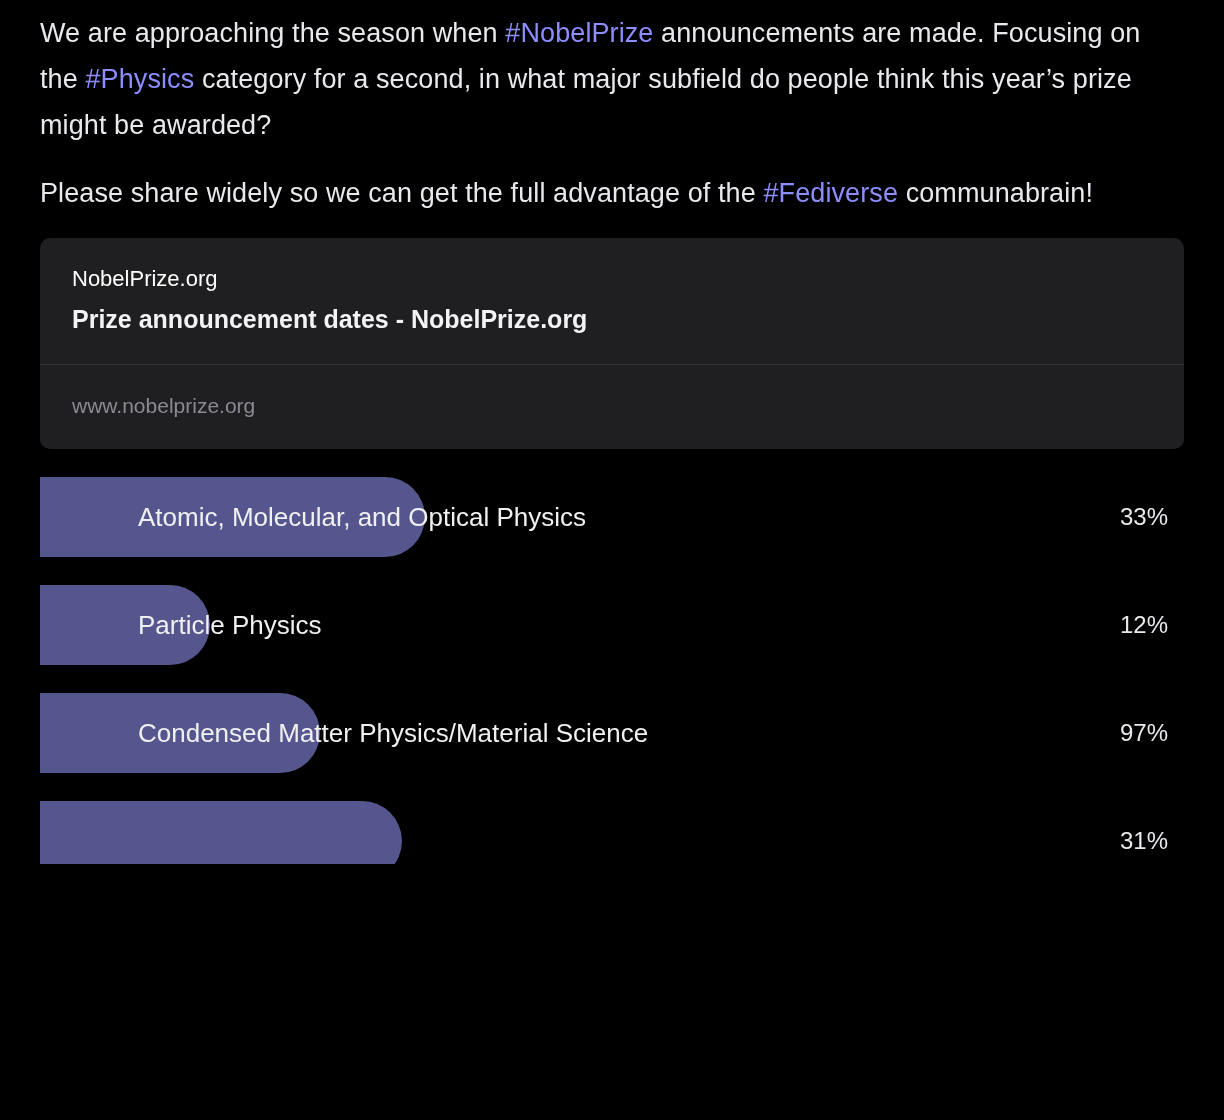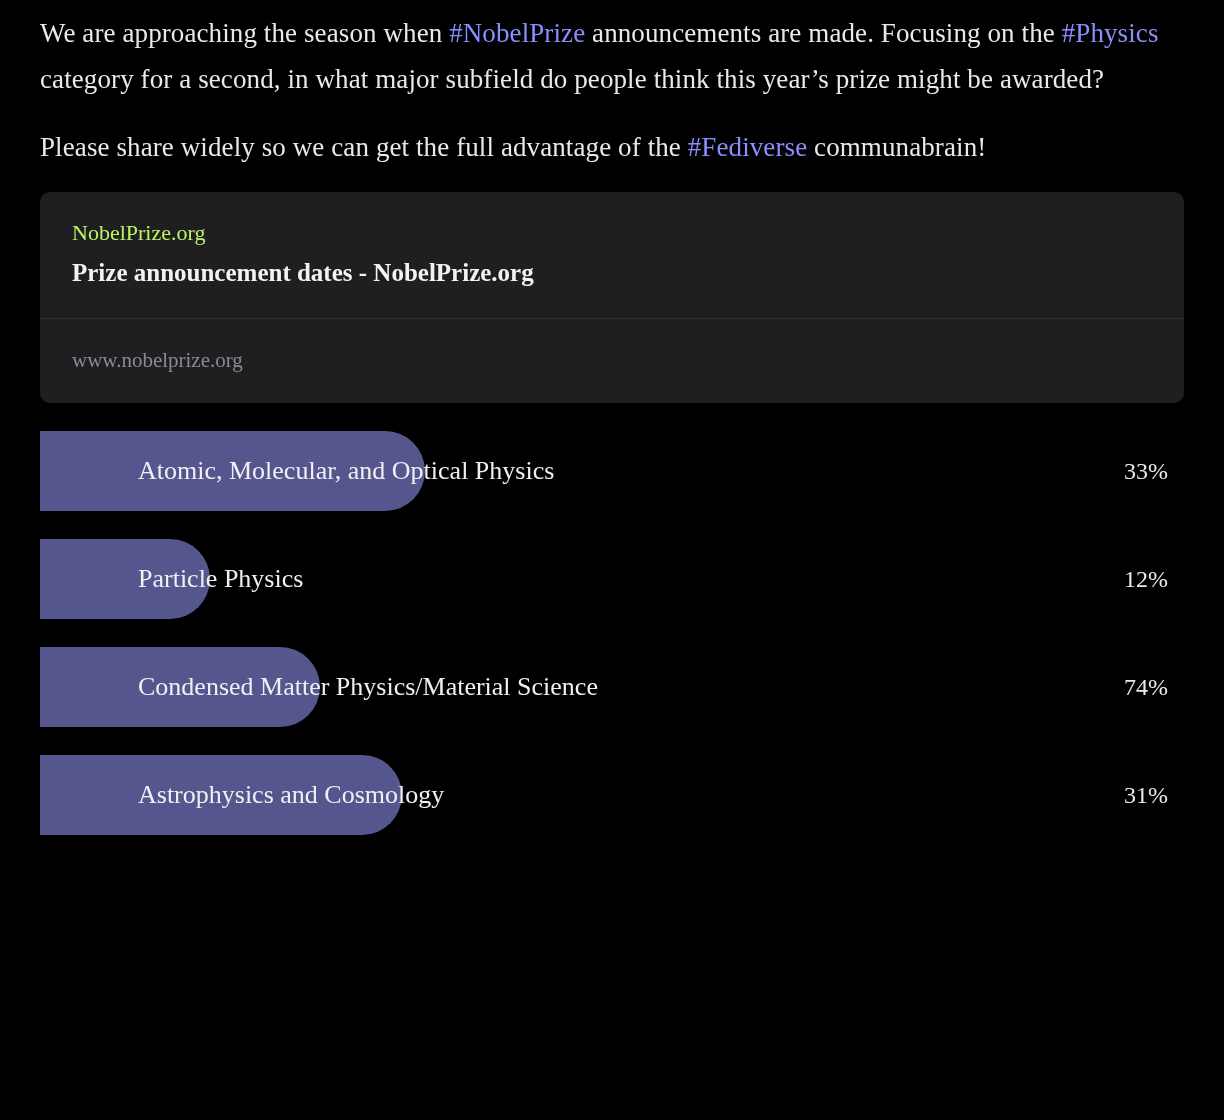--- a/index.html
+++ b/index.html
@@ -11,21 +11,20 @@
     height: 1120px;
     font-family: "Liberation Sans", sans-serif;
     -webkit-font-smoothing: antialiased;
   }
   .post {
     width: 1224px;
     height: 864px;
     padding: 10px 40px 0 40px;
     color: #e9e9ed;
     overflow: hidden;
-    font-family: Liberation Serif, serif;
   }
   .para {
     font-size: 27px;
     line-height: 46px;
     color: #e9e9ed;
     margin: 0 0 22px 0;
     letter-spacing: 0.1px;
   }
   .hashtag, .permalink {
     color: #8c8dff;
@@ -38,21 +37,21 @@
     margin-top: 6px;
     background: #1f1f21;
     border-radius: 10px;
     overflow: hidden;
   }
   .card-body {
     padding: 26px 32px 28px 32px;
   }
   .card-provider {
     font-size: 22px;
-    color: #bef264;
+    color: #ffffff;
     line-height: 30px;
     margin-bottom: 8px;
   }
   .card-title {
     font-size: 25px;
     font-weight: bold;
     color: #f3f3f6;
     line-height: 34px;
   }
   .card-divider {
@@ -150,25 +149,24 @@
 
     <div class="poll-option">
       <div class="poll-bar" style="width: 170px; background: rgb(86, 86, 143);"></div>
       <div class="poll-label">Particle Physics</div>
       <div class="poll-pct">12%</div>
     </div>
 
     <div class="poll-option">
       <div class="poll-bar" style="width: 280px; background: rgb(86, 86, 143);"></div>
       <div class="poll-label">Condensed Matter Physics/Material Science</div>
-      <div class="poll-pct">74%</div>
+      <div class="poll-pct">97%</div>
     </div>
 
     <div class="poll-option">
       <div class="poll-bar" style="width: 362px; background: rgb(86, 86, 143);"></div>
-      <div class="poll-label">Astrophysics and Cosmology</div>
       <div class="poll-pct">31%</div>
     </div>
 
     <div class="poll-footer">42 voters · Closed</div>
   </div>
 
 </div>
 
 </body></html>

